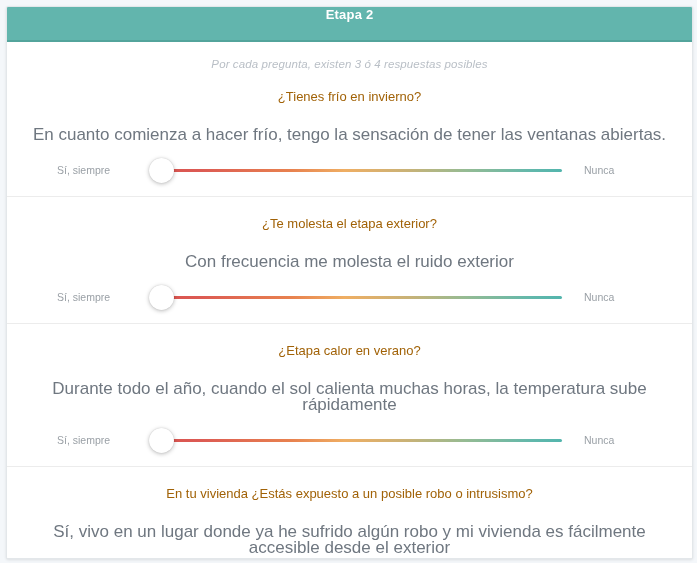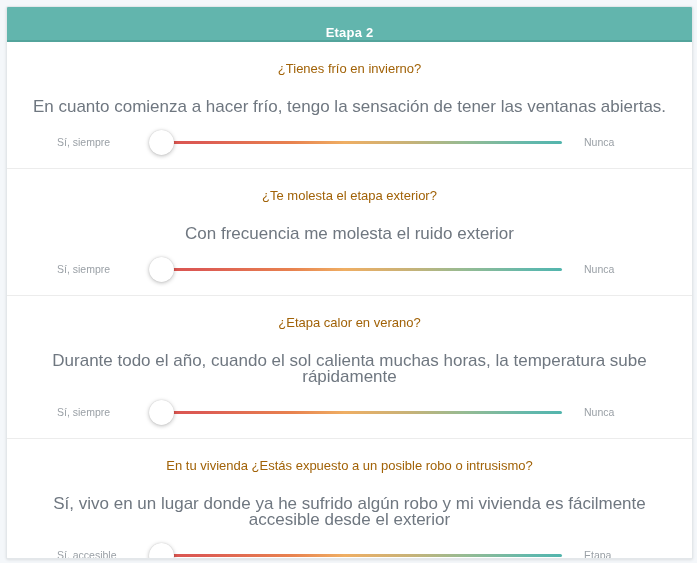--- a/index.html
+++ b/index.html
@@ -30,21 +30,21 @@
     overflow: hidden;
   }
 
   
   .stage-header {
     flex: 0 0 auto;
     height: 33px;
     background: #62b5ad;
     border-bottom: 2px solid #53a49c;
     display: flex;
-    align-items: flex-end;
+    align-items: flex-start;
     justify-content: center;
     color: #ffffff;
     font-size: 13px;
     font-weight: bold;
     letter-spacing: 0.2px;
   }
 
   
   .stage-body {
     flex: 1 1 auto;
@@ -171,20 +171,21 @@
 
 <div id="app">
   <div class="card">
 
     <div class="stage-header">
       <span>Etapa 2</span>
     </div>
 
     <div class="stage-body">
 
+      <div class="intro-text">Por cada pregunta, existen 3 ó 4 respuestas posibles</div>
 
       <div class="question-list">
 
         <div class="question-block">
           <div class="q-title">¿Tienes frío en invierno?</div>
           <div class="q-answer">En cuanto comienza a hacer frío, tengo la sensación de tener las ventanas abiertas.</div>
           <div class="slider-row">
             <span class="slider-label left">Sí, siempre</span>
             <div class="slider-track-wrap">
               <div class="slider-track"></div>

